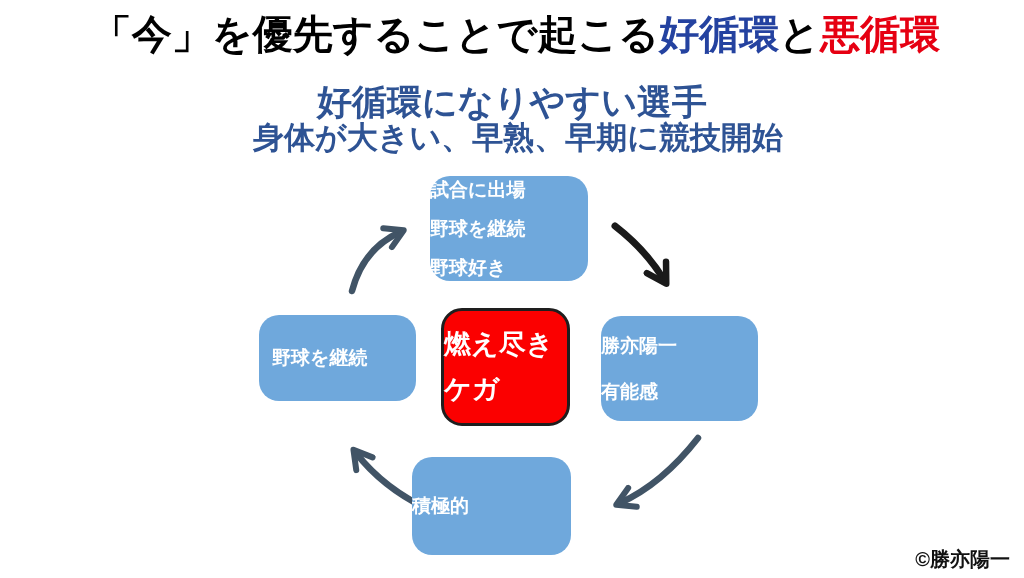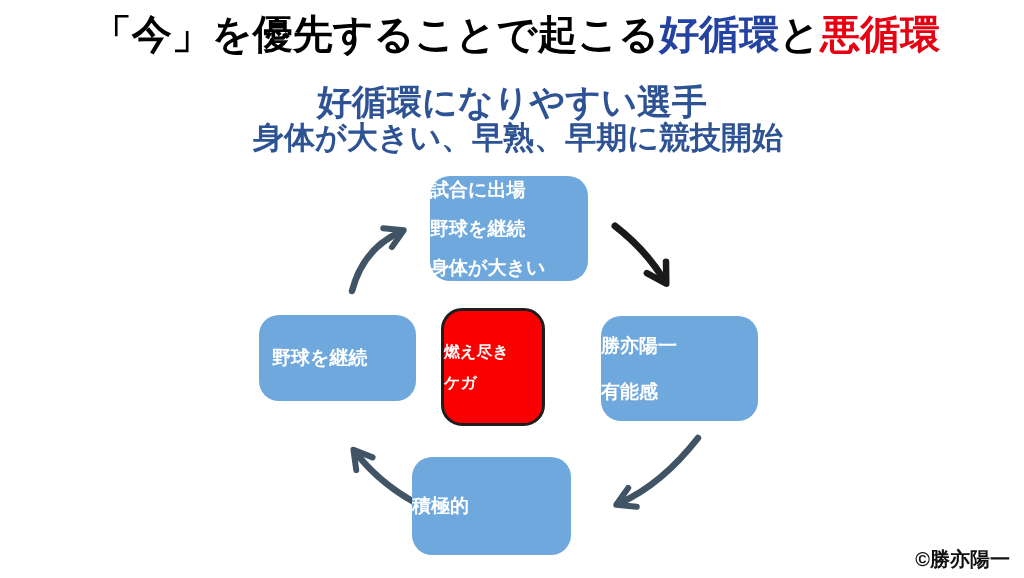--- a/index.html
+++ b/index.html
@@ -26,22 +26,22 @@
     position:absolute;border-radius:20px;background:#6FA8DC;color:#ffffff;
     font-weight:bold;display:flex;flex-direction:column;align-items:flex-start;
     justify-content:center;text-align:center;font-size:19px;line-height:1.32;
     box-sizing:border-box;
   }
   .box-top{left:430px;top:176px;width:158px;height:105px;gap:14px;}
   .box-right{left:601px;top:316px;width:157px;height:105px;gap:20px;}
   .box-bottom{left:412px;top:457px;width:159px;height:98px;gap:15px;}
   .box-left{left:259px;top:315px;width:157px;height:86px;gap:11px;padding:4px 13px;word-break:break-all;}
   .box-center{
-    left:441px;top:308px;width:104px;height:118px;background:#FB0000;
-    border:3px solid #1e1e1e;border-radius:21px;font-size:16px;gap:9px;
+    left:441px;top:308px;width:129px;height:118px;background:#FB0000;
+    border:3px solid #1e1e1e;border-radius:21px;font-size:27px;gap:9px;
   }
   .arrows{position:absolute;left:0;top:0;pointer-events:none;}
   .credit{
     position:absolute;right:14px;bottom:5px;font-size:20px;font-weight:bold;
     color:#111;
   }
 </style>
 </head>
 <body>
 
@@ -63,21 +63,21 @@
     </defs>
     <path d="M 615 226 Q 646 250 664 280" fill="none" stroke="#1A1A1A" stroke-width="7" stroke-linecap="round" marker-end="url(#ah-black)"></path>
     <path d="M 698 438 Q 662 484 620 503" fill="none" stroke="#415466" stroke-width="6.5" stroke-linecap="round" marker-end="url(#ah-slate)"></path>
     <path d="M 432 511 Q 385 490 356 453" fill="none" stroke="#415466" stroke-width="6.5" stroke-linecap="round" marker-end="url(#ah-slate)"></path>
     <path d="M 352 291 Q 363 249 400 232" fill="none" stroke="#415466" stroke-width="6.5" stroke-linecap="round" marker-end="url(#ah-slate)"></path>
   </svg>
 
   <div class="box box-top">
     <div>試合に出場</div>
     <div>野球を継続</div>
-    <div>身体が大きい</div>
+    <div>野球好き</div>
   </div>
 
   <div class="box box-right">
     <div>勝亦陽一</div>
     <div>有能感</div>
   </div>
 
   <div class="box box-bottom">
     <div>積極的</div>
   </div>

